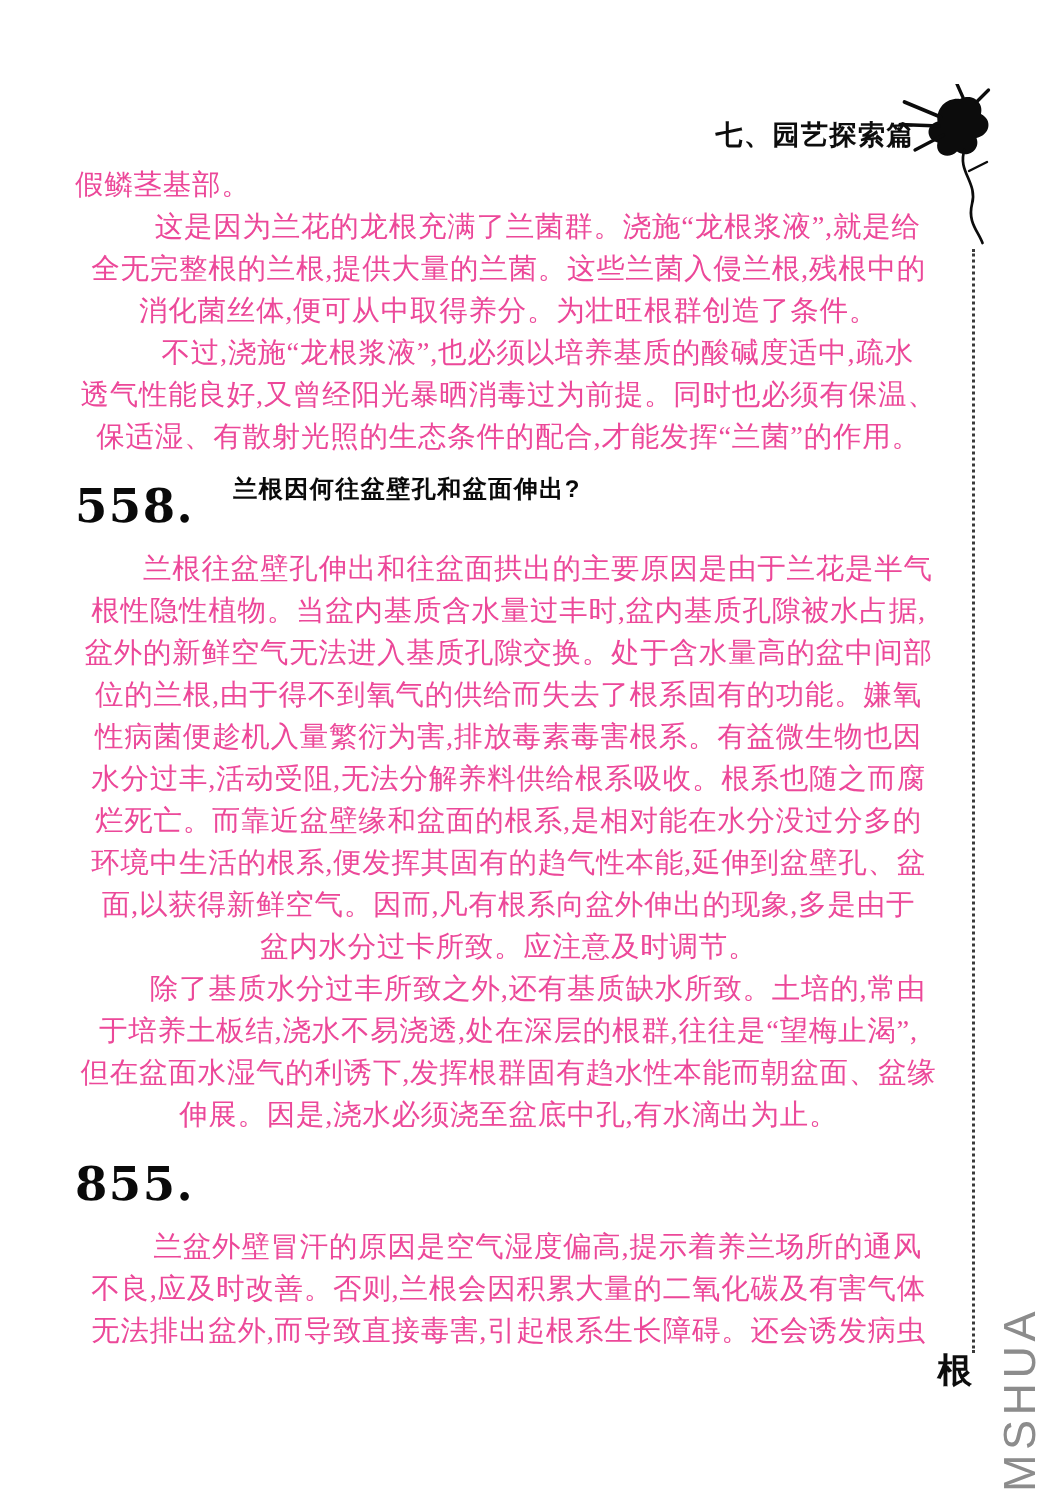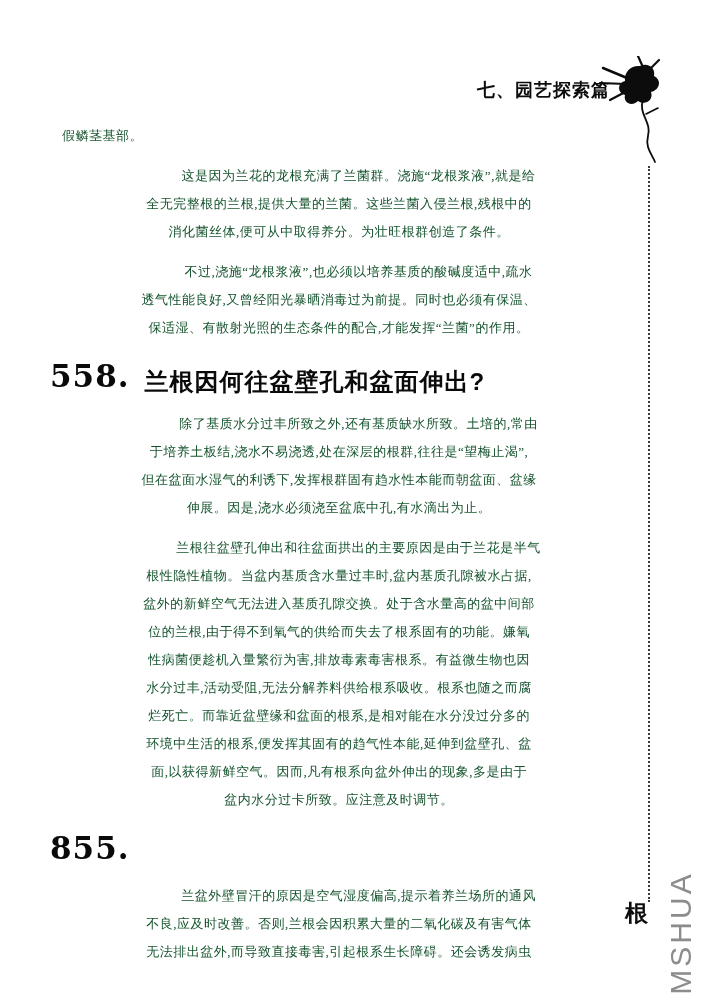--- a/index.html
+++ b/index.html
@@ -13,31 +13,31 @@
     font-family:"Liberation Sans", sans-serif;
     font-size:18px; font-weight:bold; letter-spacing:1px; color:#0d0d0d;
   }
   .orchid { position:absolute; left:596px; top:56px; }
   .dotted-rule {
     position:absolute; left:648px; top:166px; height:736px; width:0;
     border-left:2px dotted #3a3a3a;
   }
   .content { position:absolute; left:50px; top:110px; width:578px; }
   .body {
-    margin:12px; font-size:13px; line-height:28px; letter-spacing:0.5px;
-    white-space:pre-line; text-align:left; color:#14532d;
+    margin:0; font-size:19px; line-height:28px; letter-spacing:0.5px;
+    white-space:pre-line; text-align:left; color:#ec4899;
   }
   .indent { text-indent:39px;text-align:center; }
-  .qa-heading { display:flex; align-items:flex-end; margin:10px 0 6px; height:44px; }
+  .qa-heading { display:flex; align-items:flex-start; margin:10px 0 6px; height:44px;gap:11px; }
   .qa-num {
     font-family:"DejaVu Serif", serif; font-size:31px; font-weight:bold;
     letter-spacing:1px; margin-right:15px; line-height:44px; color:#0a0a0a;
   }
   .qa-title {
-    font-family:"Liberation Sans", sans-serif; font-size:24px; font-weight:bold;
+    font-family:"Liberation Sans", sans-serif; font-size:16px; font-weight:bold;
     letter-spacing:1px; color:#0a0a0a;
   }
   .side-tab {
     position:absolute; left:625px; top:898px;
     font-family:"Liberation Sans", sans-serif;
     font-size:23px; font-weight:bold; color:#0d0d0d;
   }
   .watermark {
     position:absolute; left:681px; top:933px;
     transform:translate(-50%,-50%) rotate(-90deg);
@@ -73,34 +73,34 @@
 全无完整根的兰根,提供大量的兰菌。这些兰菌入侵兰根,残根中的
 消化菌丝体,便可从中取得养分。为壮旺根群创造了条件。</p>
     <p class="body indent">不过,浇施“龙根浆液”,也必须以培养基质的酸碱度适中,疏水
 透气性能良好,又曾经阳光暴晒消毒过为前提。同时也必须有保温、
 保适湿、有散射光照的生态条件的配合,才能发挥“兰菌”的作用。</p>
 
     <div class="qa-heading">
       <span class="qa-num">558.</span>
       <span class="qa-title">兰根因何往盆壁孔和盆面伸出?</span>
     </div>
-    <p class="body indent">除了基质水分过丰所致之外,还有基质缺水所致。土培的,常由
-于培养土板结,浇水不易浇透,处在深层的根群,往往是“望梅止渴”,
-但在盆面水湿气的利诱下,发挥根群固有趋水性本能而朝盆面、盆缘
-伸展。因是,浇水必须浇至盆底中孔,有水滴出为止。</p>
     <p class="body indent">兰根往盆壁孔伸出和往盆面拱出的主要原因是由于兰花是半气
 根性隐性植物。当盆内基质含水量过丰时,盆内基质孔隙被水占据,
 盆外的新鲜空气无法进入基质孔隙交换。处于含水量高的盆中间部
 位的兰根,由于得不到氧气的供给而失去了根系固有的功能。嫌氧
 性病菌便趁机入量繁衍为害,排放毒素毒害根系。有益微生物也因
 水分过丰,活动受阻,无法分解养料供给根系吸收。根系也随之而腐
 烂死亡。而靠近盆壁缘和盆面的根系,是相对能在水分没过分多的
 环境中生活的根系,便发挥其固有的趋气性本能,延伸到盆壁孔、盆
 面,以获得新鲜空气。因而,凡有根系向盆外伸出的现象,多是由于
 盆内水分过卡所致。应注意及时调节。</p>
+    <p class="body indent">除了基质水分过丰所致之外,还有基质缺水所致。土培的,常由
+于培养土板结,浇水不易浇透,处在深层的根群,往往是“望梅止渴”,
+但在盆面水湿气的利诱下,发挥根群固有趋水性本能而朝盆面、盆缘
+伸展。因是,浇水必须浇至盆底中孔,有水滴出为止。</p>
 
     <div class="qa-heading">
       <span class="qa-num">855.</span>
     </div>
     <p class="body indent">兰盆外壁冒汗的原因是空气湿度偏高,提示着养兰场所的通风
 不良,应及时改善。否则,兰根会因积累大量的二氧化碳及有害气体
 无法排出盆外,而导致直接毒害,引起根系生长障碍。还会诱发病虫</p>
 
   </div>
 

